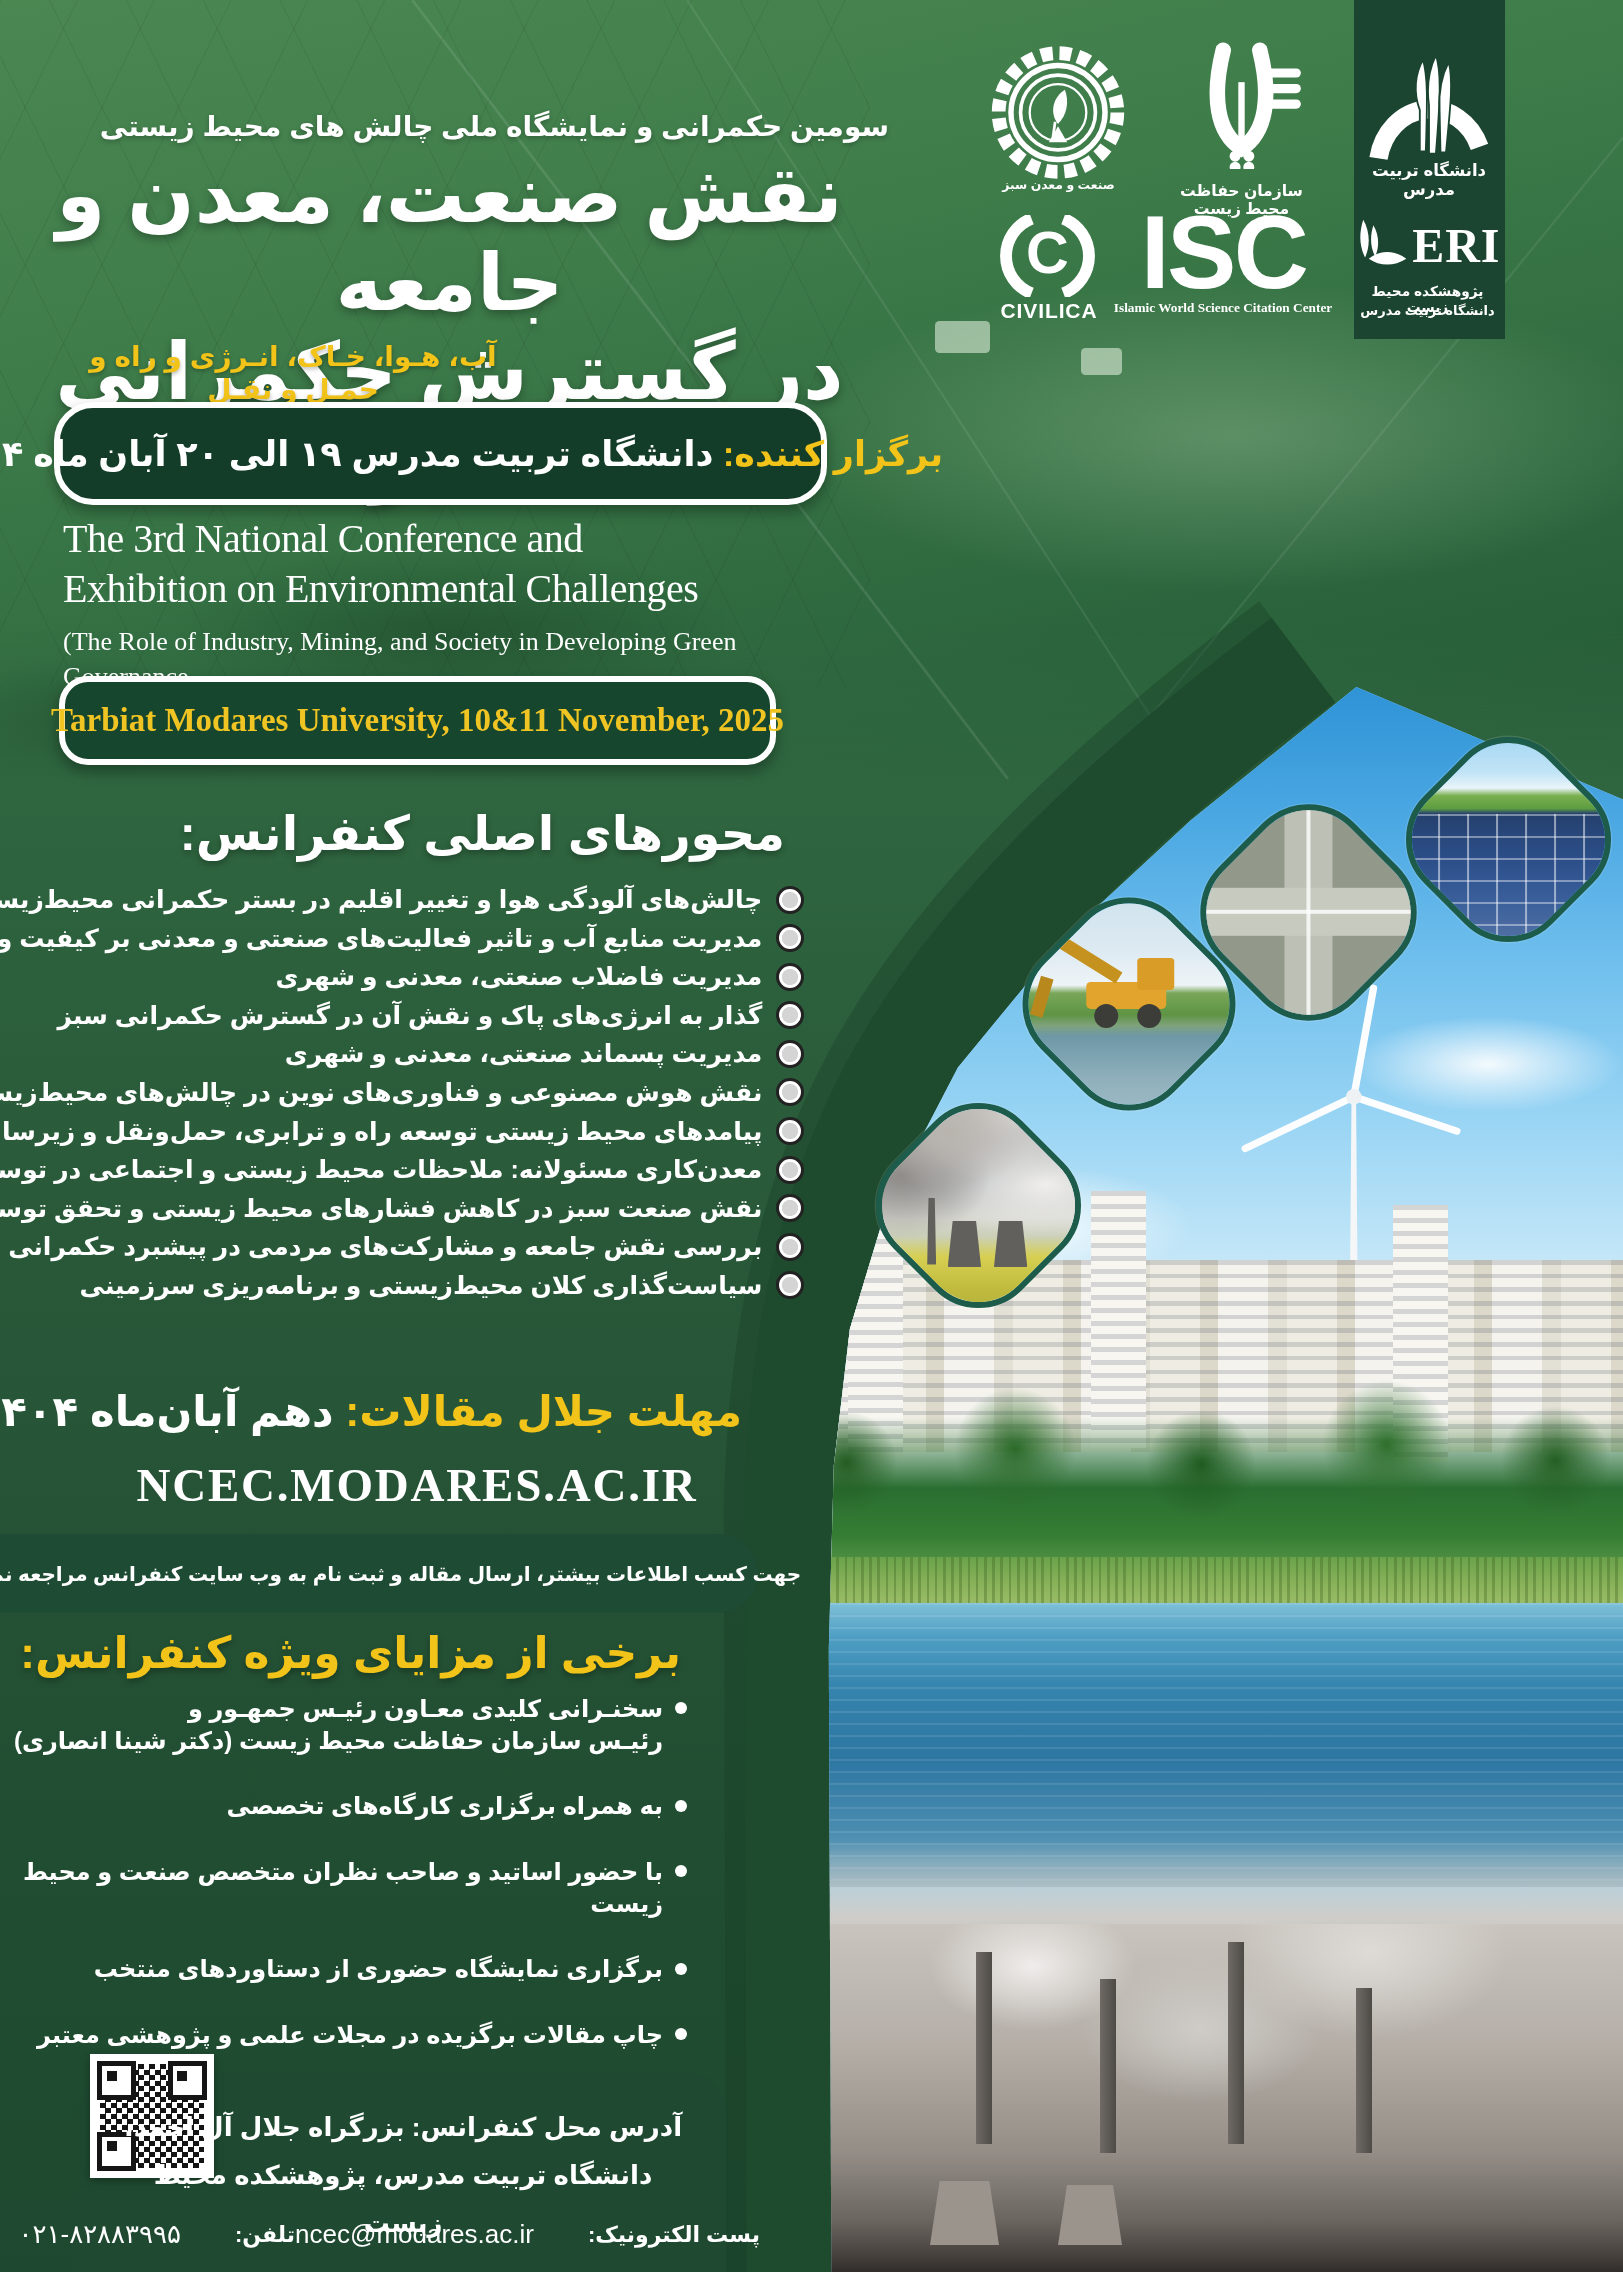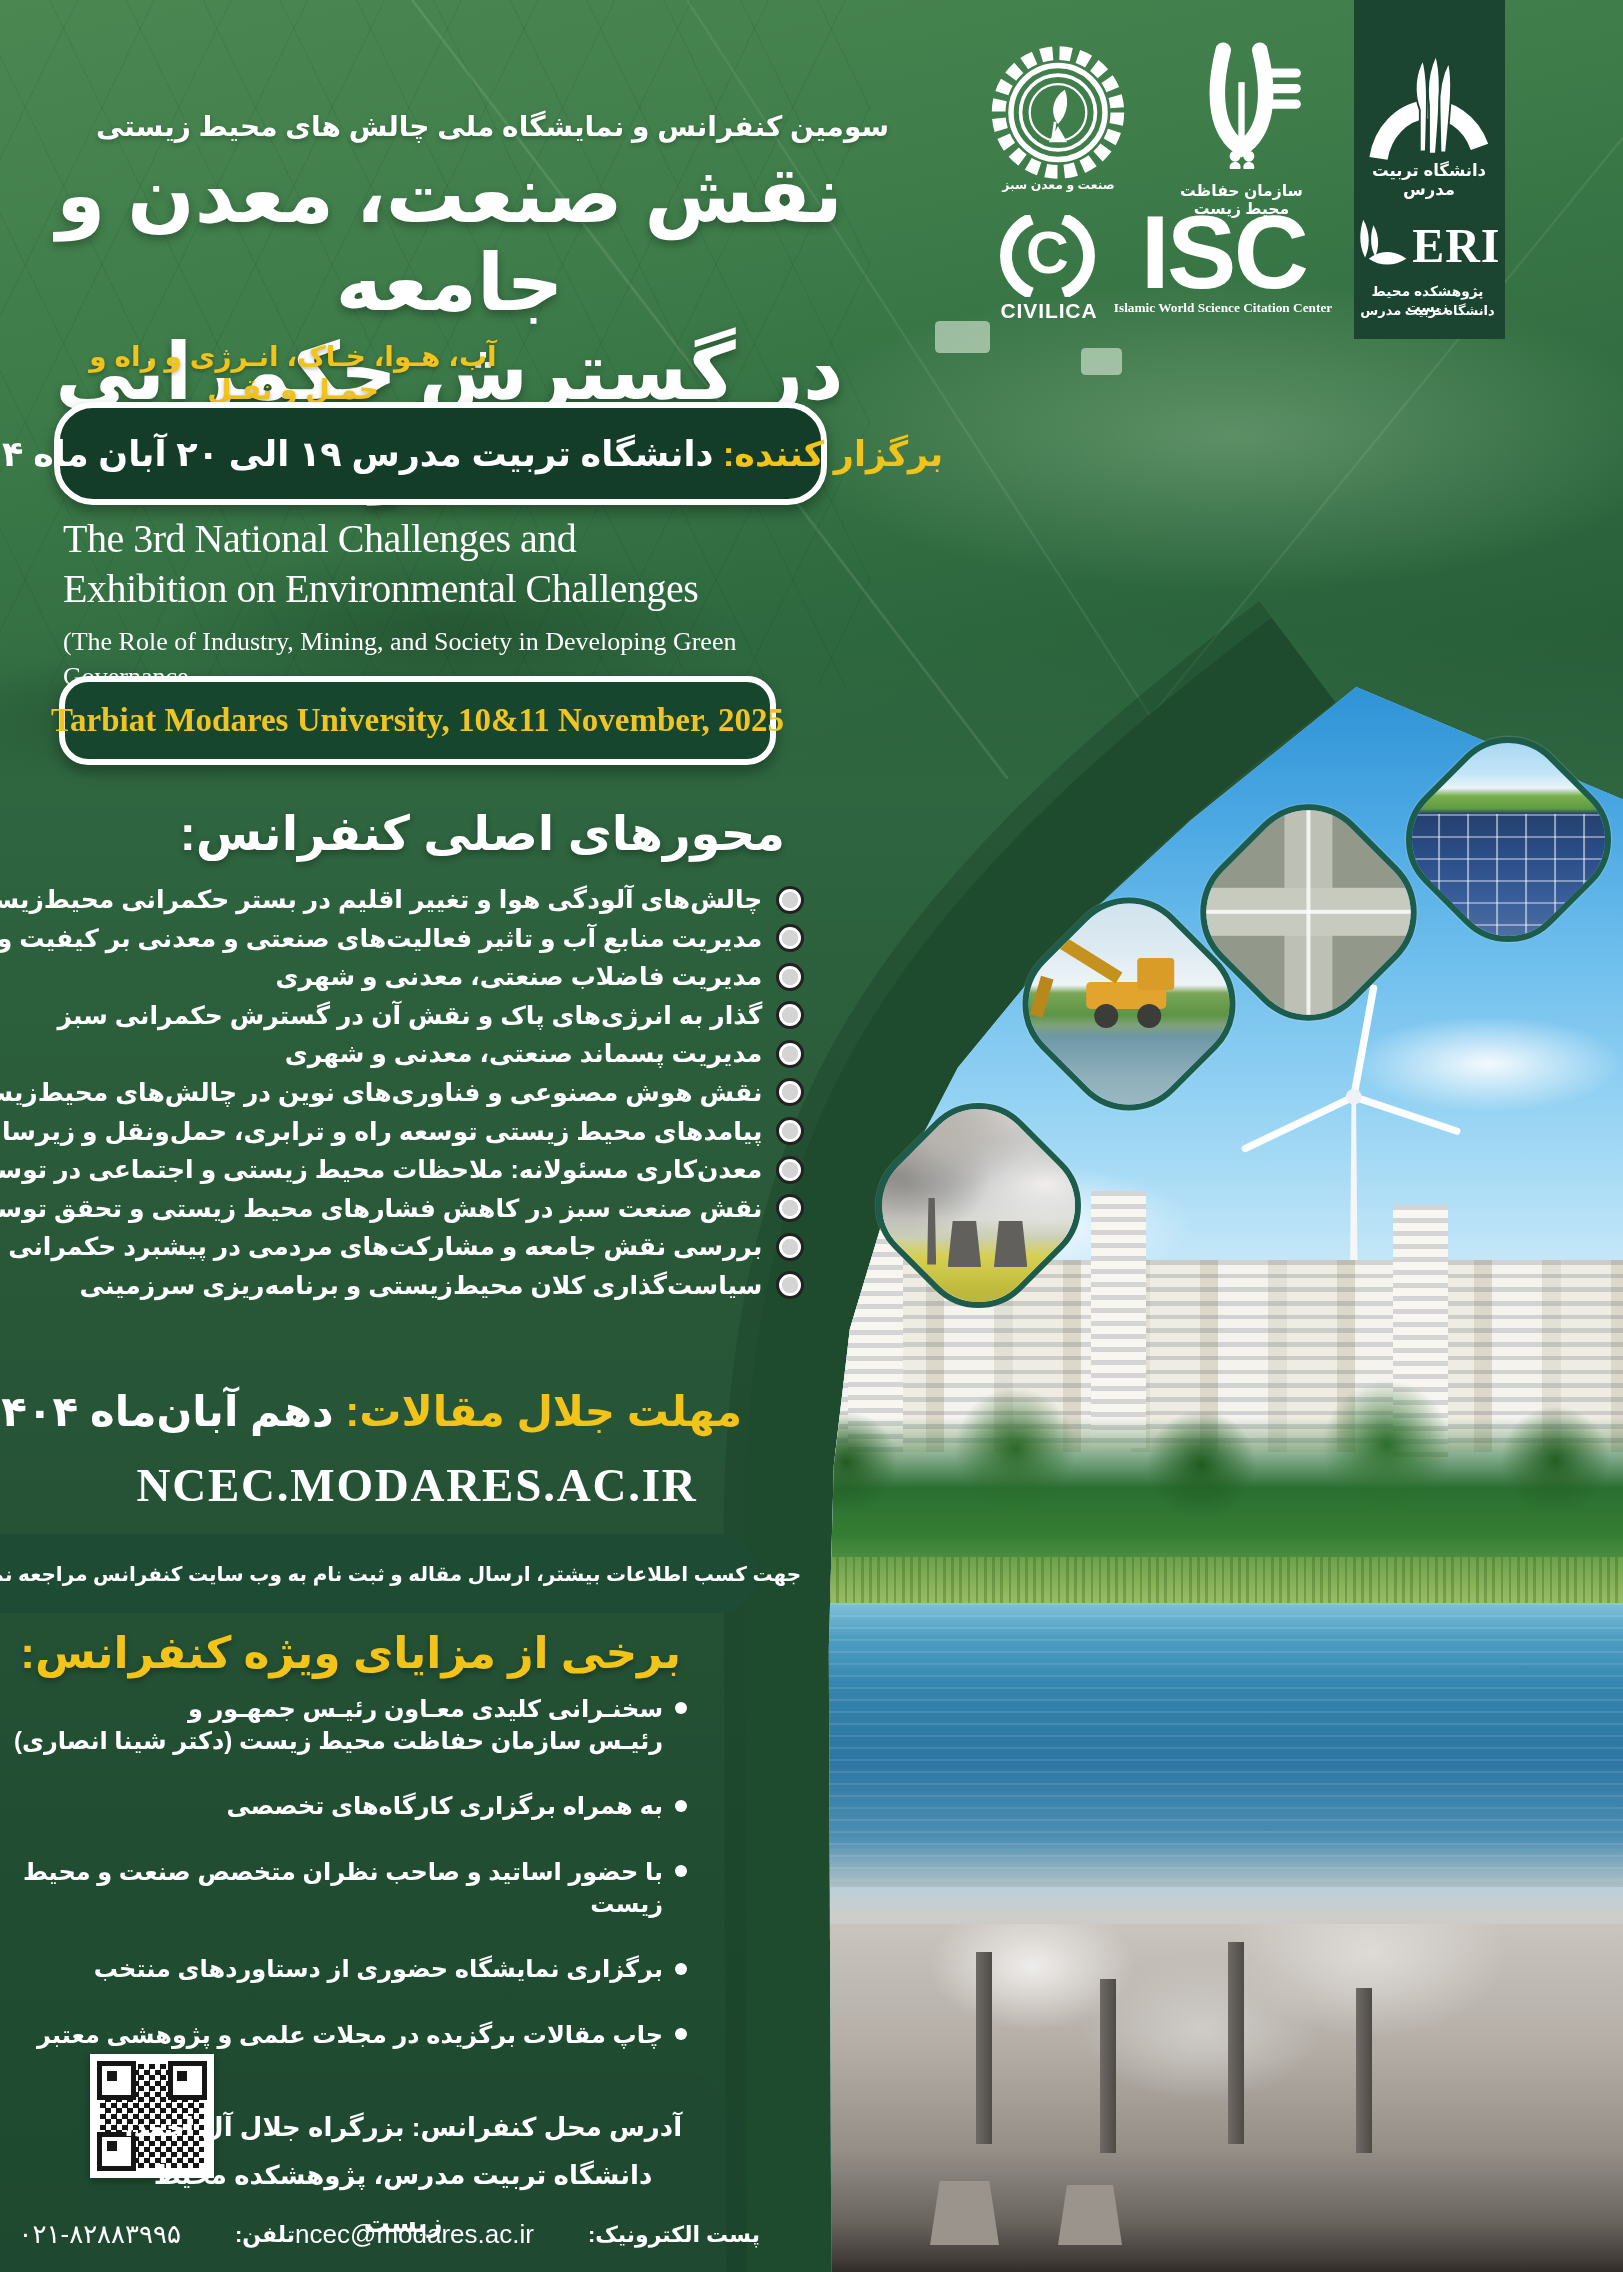--- a/index.html
+++ b/index.html
@@ -268,34 +268,34 @@
     <svg width="55" height="60" viewBox="0 0 120 130">
       <path d="M18 10 C8 40 10 70 22 92 C34 66 32 34 18 10 Z" fill="#fff"></path>
       <path d="M40 22 C32 48 34 72 44 90 C54 68 52 42 40 22 Z" fill="#fff"></path>
       <path d="M30 95 C55 75 85 75 112 95 C85 112 55 112 30 95 Z" fill="#fff"></path>
     </svg>
     <span class="eri-txt">ERI</span>
   </div>
   <div class="abs eri-l1 logo-caption">پژوهشکده محیط زیست</div>
   <div class="abs eri-l2 logo-caption">دانشگاه تربیت مدرس</div>
 
-  <div class="abs kicker fa">سومین کنفرانس و نمایشگاه ملی چالش های محیط زیستی</div>
+  <div class="abs kicker fa">سومین حکمرانی و نمایشگاه ملی چالش های محیط زیستی</div>
   <div class="abs title fa">
     <div>نقش صنعت، معدن و جامعه</div>
     <div>در گسترش حکمرانی سبز</div>
   </div>
   <div class="abs subtitle fa">آب، هـوا، خـاک، انـرژی و راه و حمـل و نقـل</div>
 
   <div class="abs org-banner">
     <span class="lbl">برگزار کننده:</span>
     <span class="txt">دانشگاه تربیت مدرس ۱۹ الی ۲۰ آبان ماه ۱۴۰۴</span>
   </div>
 
   <div class="abs eng">
-    <div class="l-big">The 3rd National Challenges and</div>
+    <div class="l-big">The 3rd National Conference and</div>
     <div class="l-big">Exhibition on Environmental Challenges</div>
     <div class="l-small">(The Role of Industry, Mining, and Society in Developing Green Governance</div>
     <div class="l-small2">in the Sectors of  Water, Air, Soil, Energy, and Transportation)</div>
   </div>
   <div class="abs eng-banner">
     <span>Tarbiat Modares University,  10&amp;11 November, 2025</span>
   </div>
 
   <div class="abs topics-h fa">محورهای اصلی کنفرانس:</div>
   <ul class="abs topics">

